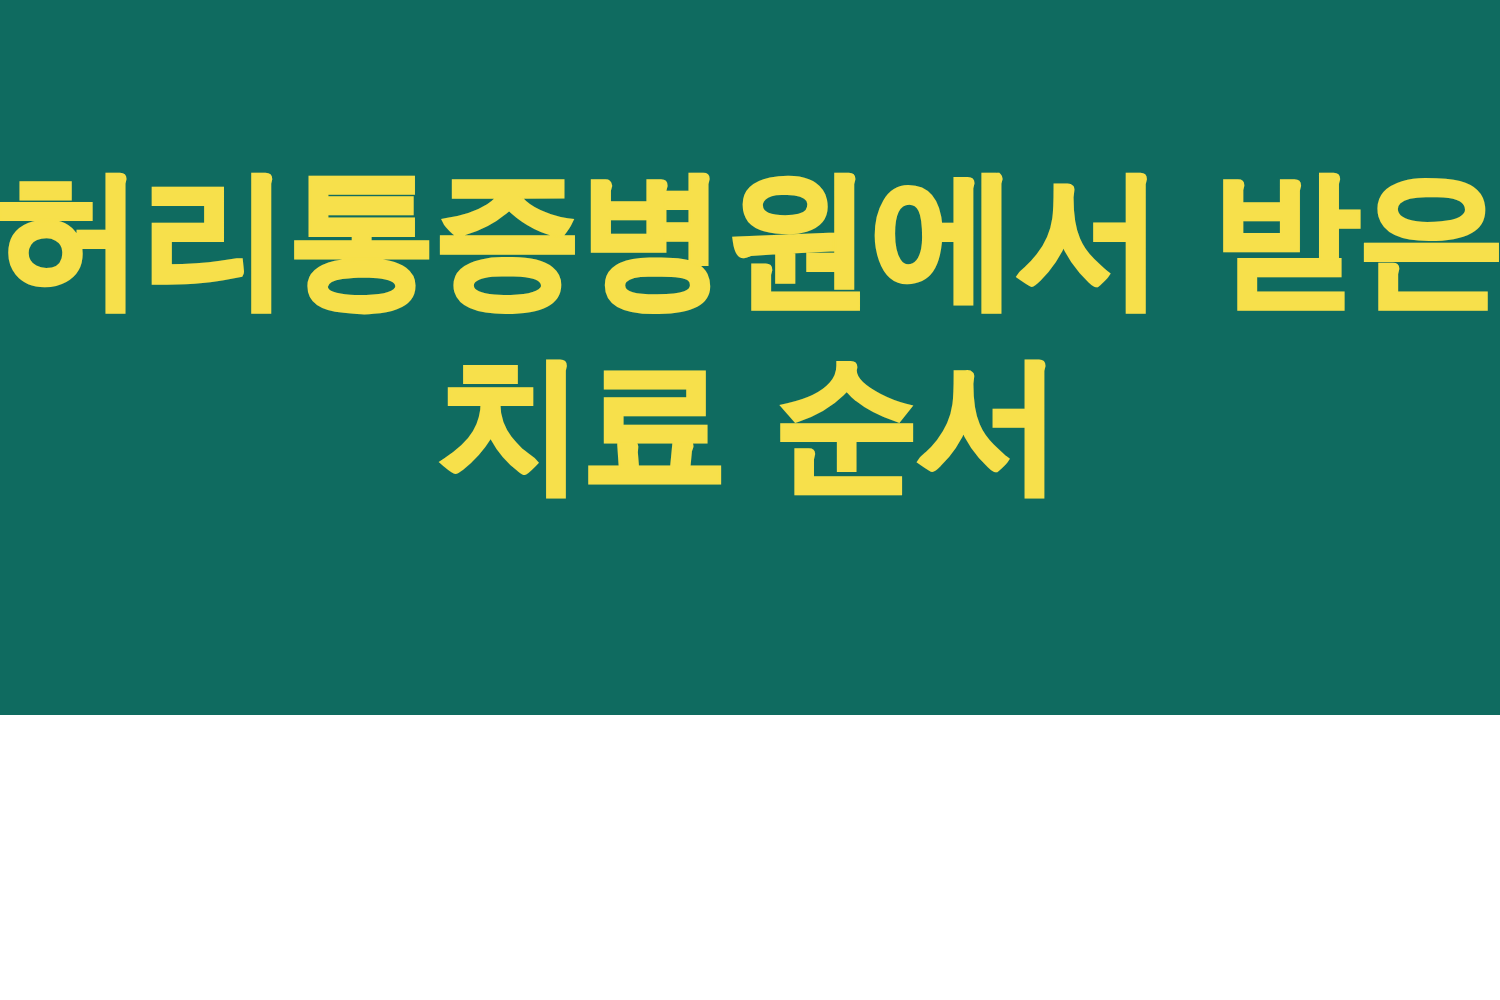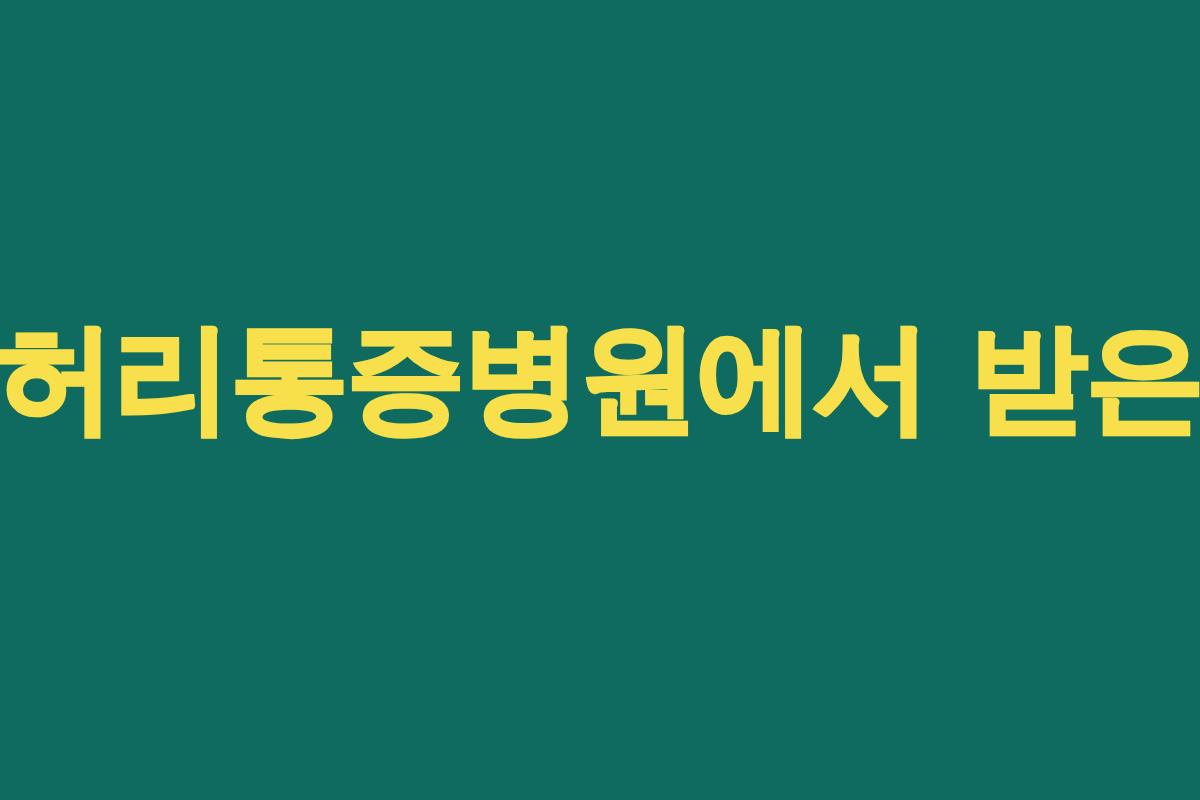--- a/index.html
+++ b/index.html
@@ -60,22 +60,23 @@
     font-size: 118px;
   }
 
   .headline-line--secondary {
     font-size: 116px;
   }
 </style>
 </head>
 <body>
 
-<div id="banner" style="background-color: rgb(15, 107, 96); width: 1200px; height: 800px;">
+<div id="banner" style="background-color: rgb(15, 107, 96); width: 1200px; height: 572px;">
 
   <div id="headline" style="color: rgb(247, 224, 75); text-align: center;">
 
     <span class="headline-line headline-line--primary">허리통증병원에서 받은</span>
 
+    <span class="headline-line headline-line--secondary">치료 순서</span>
 
   </div>
 
 </div>
 
 </body></html>

